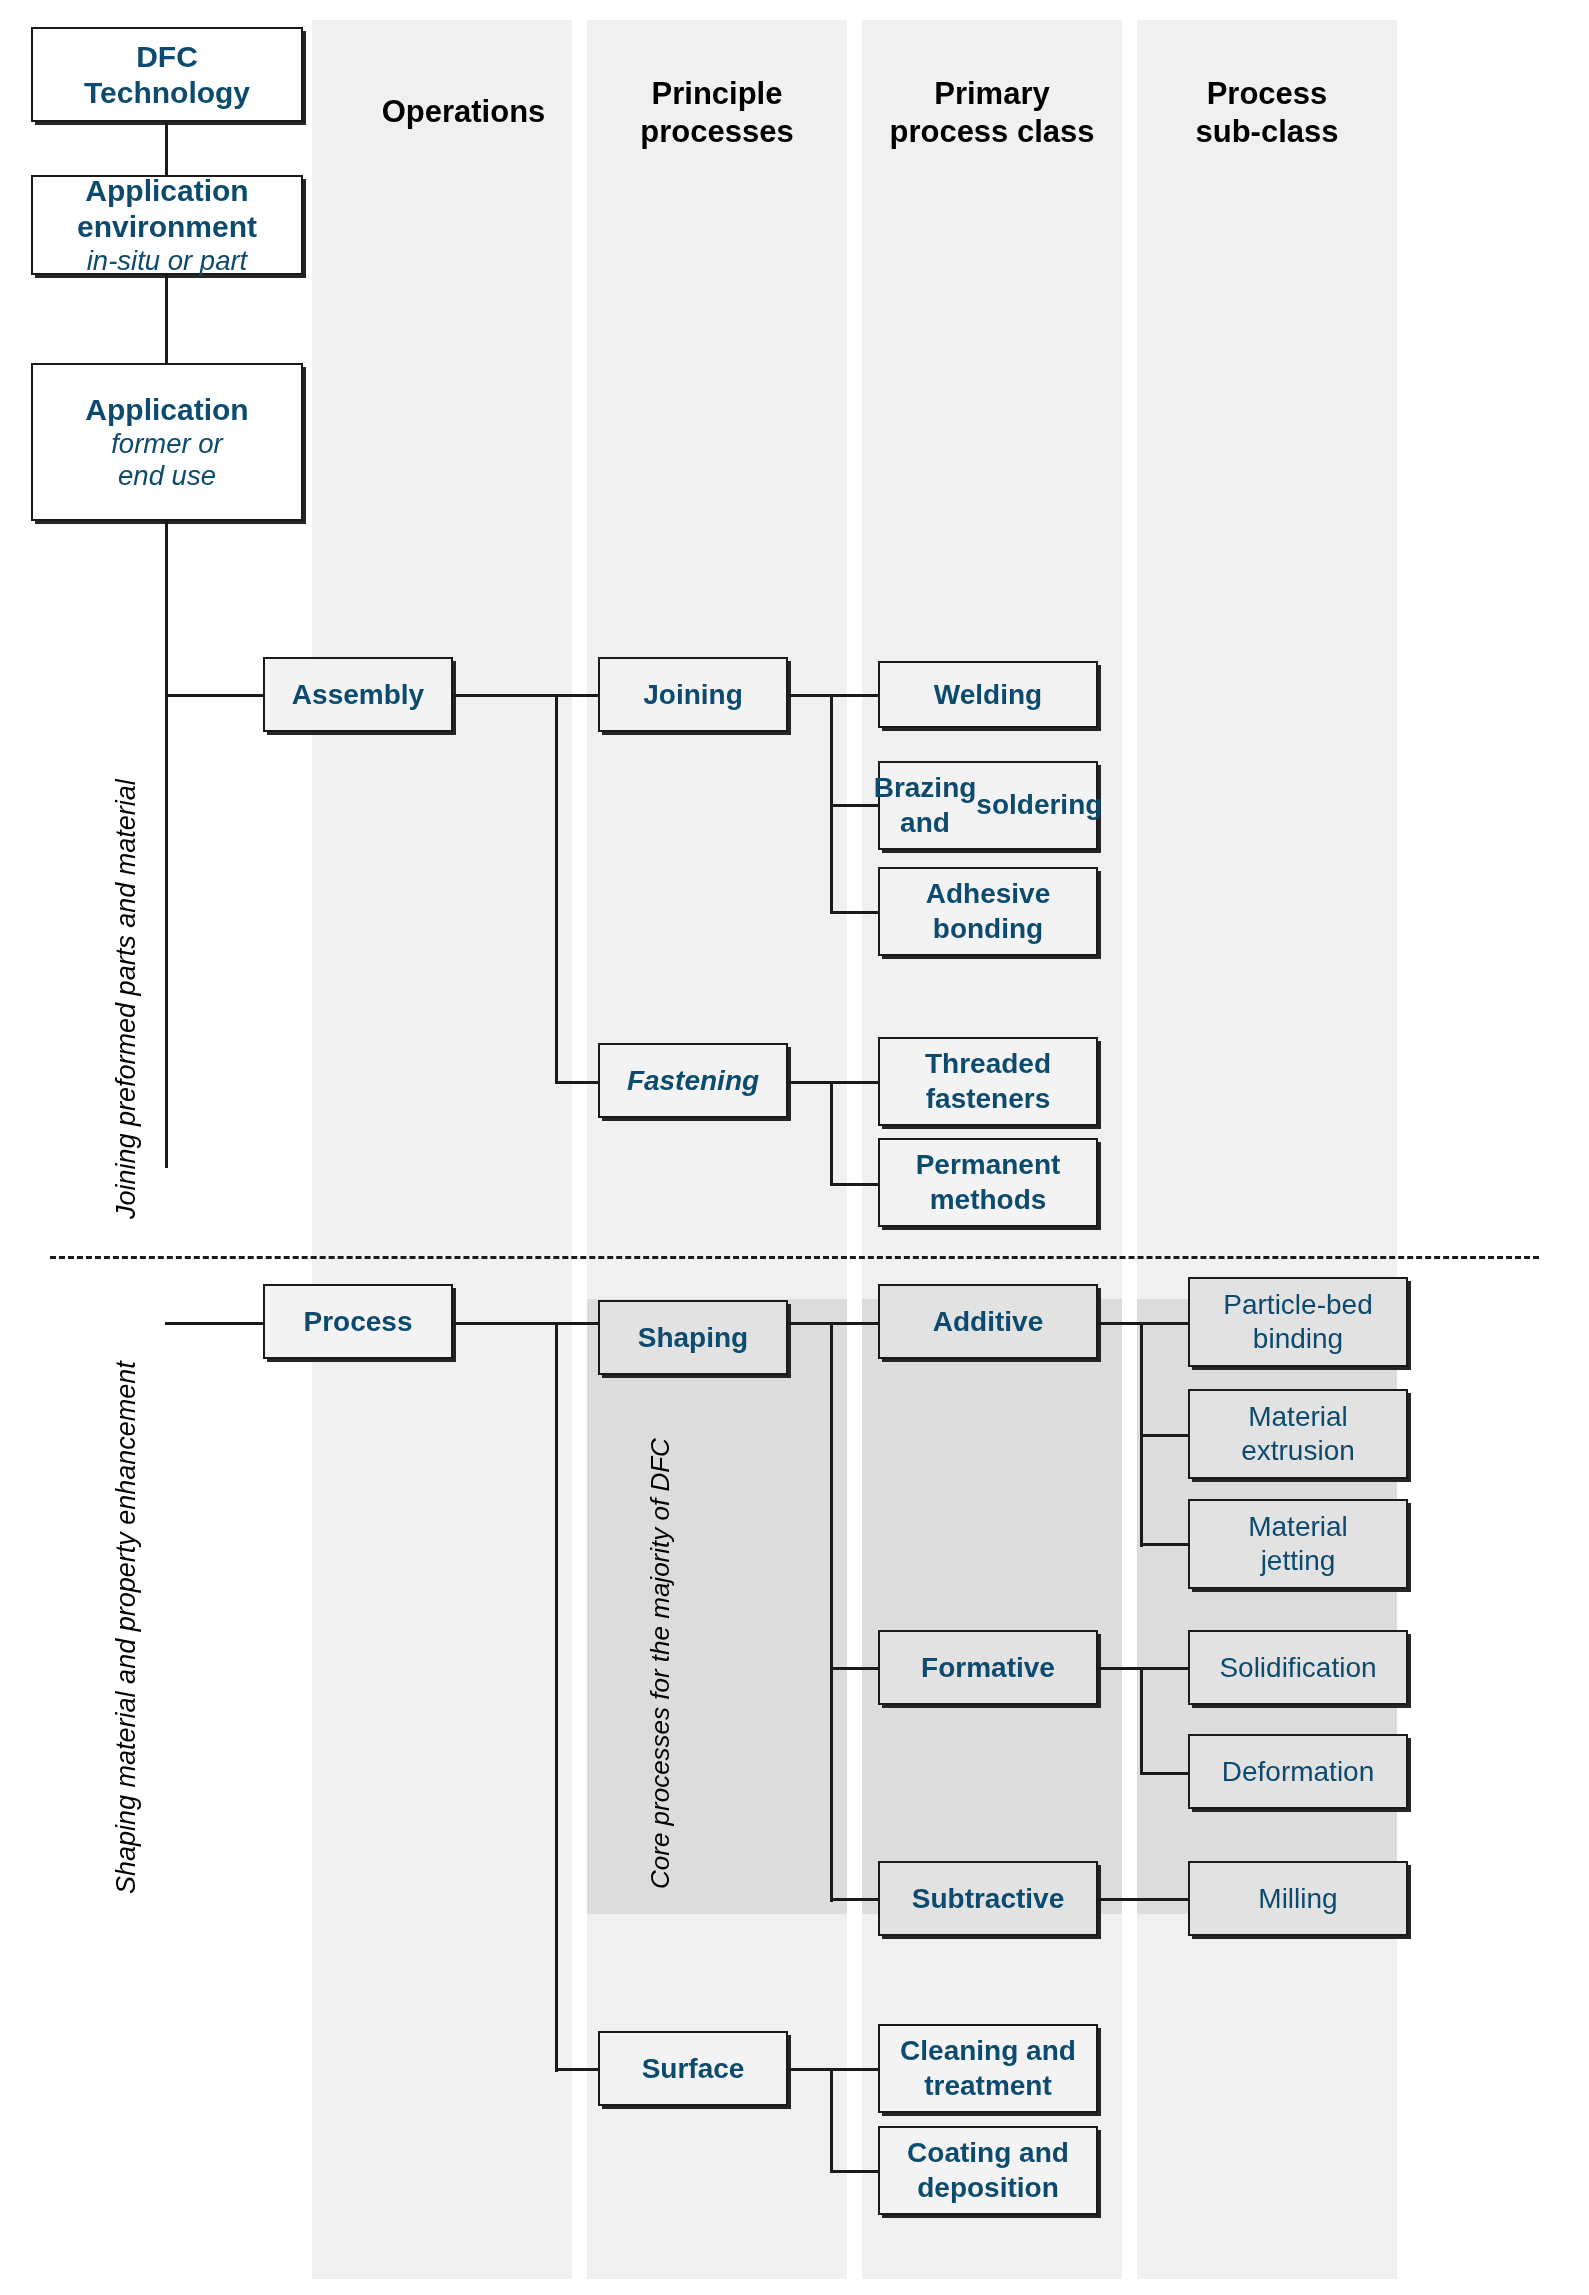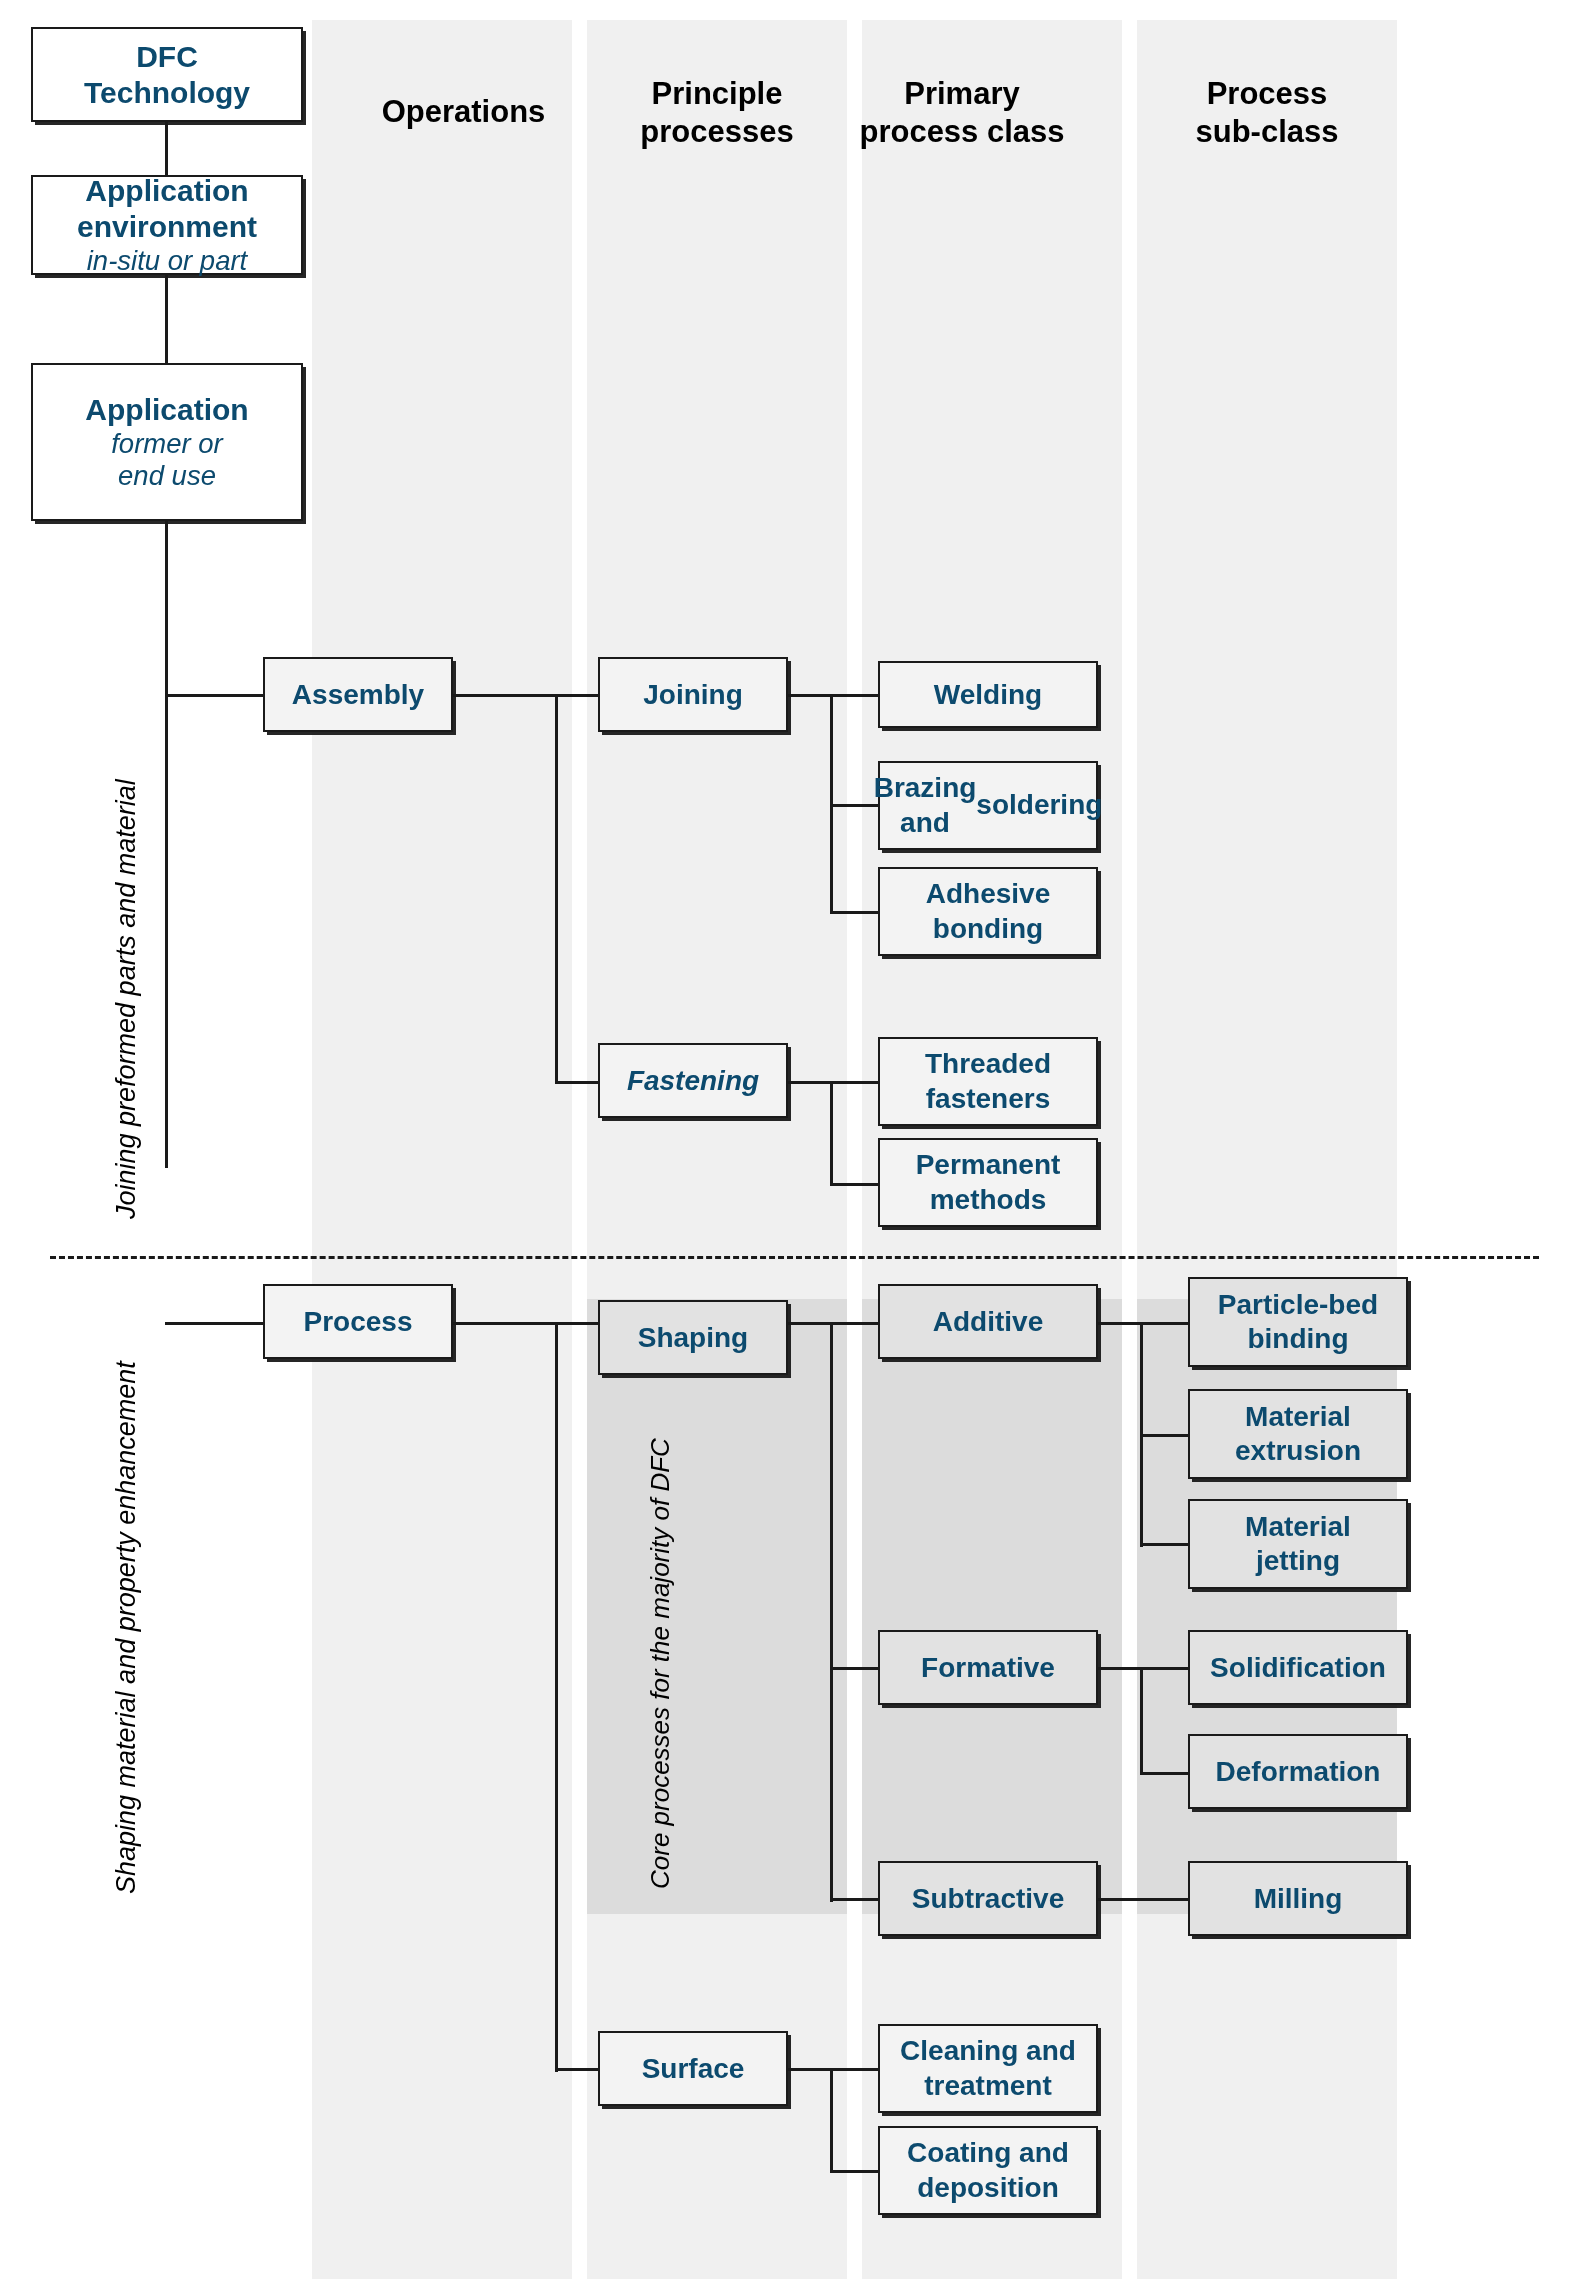--- a/index.html
+++ b/index.html
@@ -44,40 +44,40 @@
     position: absolute;
     text-align: center;
     font-weight: bold;
     font-size: 31px;
     line-height: 1.22;
     color: #000;
     width: 260px;
   }
   .col-head.h0 { left: 312px;  top: 93px; padding-left: 43px; }
   .col-head.h1 { left: 587px; top: 75px; }
-  .col-head.h2 { left: 832px; top: 75px; }
+  .col-head.h2 { left: 862px; top: 75px; }
   .col-head.h3 { left: 1137px; top: 75px; }
 
   
   .node {
     position: absolute;
     background: #f3f3f3;
     border: 2px solid #1a1a1a;
     box-shadow: 3.5px 3.5px 0 -0.5px rgba(20,20,20,0.92);
     display: flex;
     align-items: center;
     justify-content: center;
     text-align: center;
     color: #0c4a6e;
     font-size: 28px;
     line-height: 1.2;
     padding: 0 4px;
   }
   .node.bold { font-weight: bold; }
-  .node.reg  { font-weight: bold; }
+  .node.reg  { font-weight: normal; }
   .node.shade { background: #e2e2e2; }
   .node.tall2 { line-height: 1.22; }
 
   
   .node.root {
     font-weight: bold;
     font-size: 30px;
     flex-direction: column;
     background: #ffffff;
     box-shadow: 3.5px 3.5px 0 -0.5px rgba(20,20,20,0.92);

